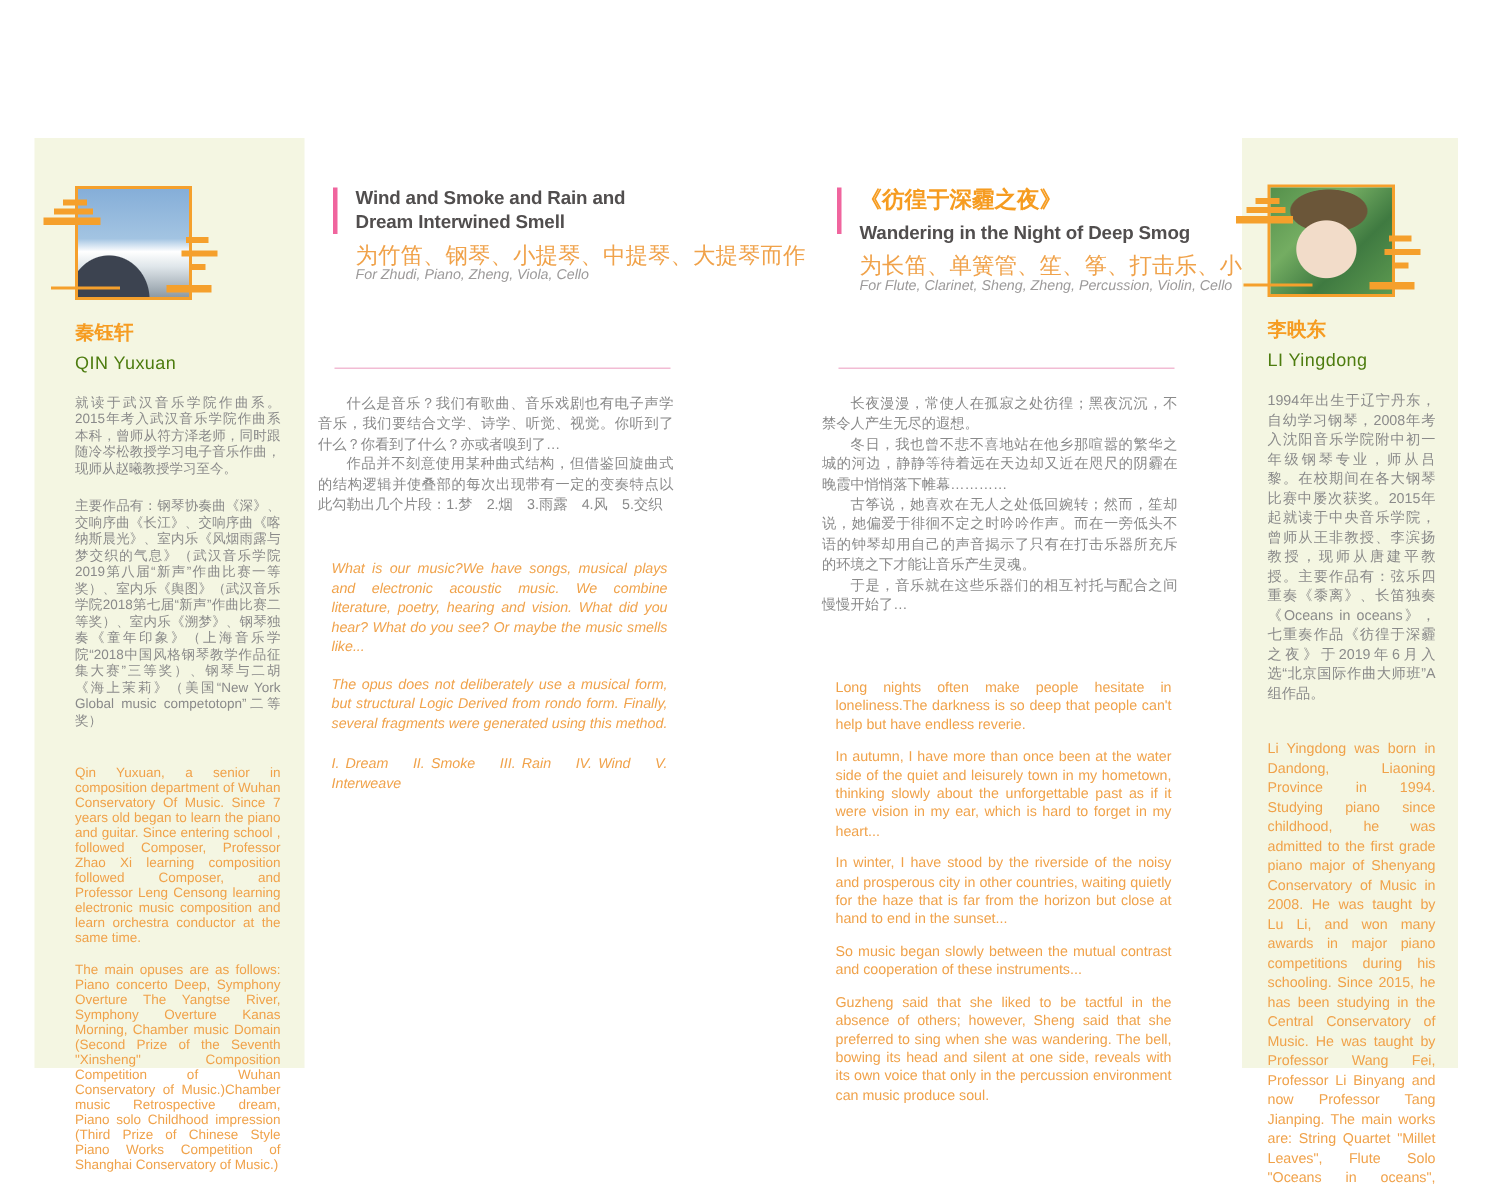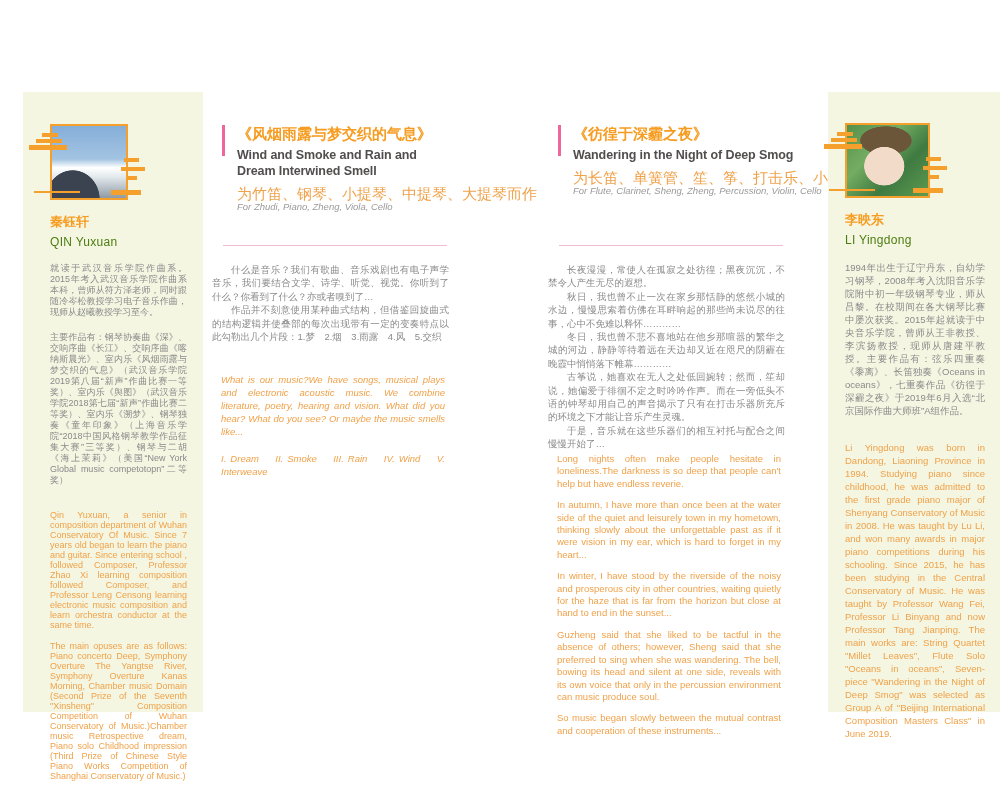--- a/index.html
+++ b/index.html
@@ -2,21 +2,21 @@
 <html><head>
 <meta charset="utf-8">
 <style>
   html,body{margin:0;padding:0;background:#ffffff;}
   .page{position:relative;width:1000px;height:791px;background:#ffffff;overflow:hidden;
         font-family:"Liberation Sans", sans-serif;}
 
   
   .panel{position:absolute;top:92px;height:620px;background:#F4F6E2;box-sizing:border-box;}
   .panel.left{left:3px;width:180px;padding:32px 16px 0 27px;margin-left:20px;}
-  .panel.right{left:828px;width:172px;padding:31px 15px 0 17px;}
+  .panel.right{left:828px;width:144px;padding:31px 15px 0 17px;}
 
   .photo-frame{position:relative;width:74px;height:72px;border:2px solid #F5A02C;box-sizing:content-box;}
   .panel.right .photo-frame{width:81px;height:71px;}
   .photo{width:100%;height:100%;}
   .photo.qin{background:
       radial-gradient(90% 100% at 28% 102%, #3c4350 40%, rgba(60,67,80,0) 41%),
       linear-gradient(180deg,#85aed8 0%,#a3c4e2 46%,#ffffff 58%,#dfe6ea 72%,#8e9aa4 100%);}
   .photo.li{background:
       radial-gradient(42% 46% at 46% 58%, #f2dcc9 58%, rgba(242,220,201,0) 60%),
       radial-gradient(60% 38% at 48% 22%, #6b5639 52%, rgba(107,86,57,0) 54%),
@@ -90,58 +90,57 @@
     <div class="name-en">QIN Yuxuan</div>
     <p class="bio-zh">就读于武汉音乐学院作曲系。2015年考入武汉音乐学院作曲系本科，曾师从符方泽老师，同时跟随冷岑松教授学习电子音乐作曲，现师从赵曦教授学习至今。</p>
     <p class="bio-zh">主要作品有：钢琴协奏曲《深》、交响序曲《长江》、交响序曲《喀纳斯晨光》、室内乐《风烟雨露与梦交织的气息》（武汉音乐学院2019第八届“新声”作曲比赛一等奖）、室内乐《舆图》（武汉音乐学院2018第七届“新声”作曲比赛二等奖）、室内乐《溯梦》、钢琴独奏《童年印象》（上海音乐学院“2018中国风格钢琴教学作品征集大赛”三等奖）、钢琴与二胡《海上茉莉》（美国“New York Global music competotopn”二等奖）</p>
     <p class="bio-en gap-top">Qin Yuxuan, a senior in composition department of Wuhan Conservatory Of Music. Since 7 years old began to learn the piano and guitar. Since entering school , followed Composer, Professor Zhao Xi learning composition followed Composer, and Professor Leng Censong learning electronic music composition and learn orchestra conductor at the same time.</p>
     <p class="bio-en">The main opuses are as follows: Piano concerto Deep, Symphony Overture The Yangtse River, Symphony Overture Kanas Morning, Chamber music Domain (Second Prize of the Seventh "Xinsheng" Composition Competition of Wuhan Conservatory of Music.)Chamber music Retrospective dream, Piano solo Childhood impression (Third Prize of Chinese Style Piano Works Competition of Shanghai Conservatory of Music.)</p>
   </aside>
 
   <section class="work" id="work1">
     <span class="accent-bar"></span>
     <header class="work-header">
-      <h1 class="title-zh">《风烟雨露与梦交织的气息》</h1>
       <h2 class="title-en">Wind and Smoke and Rain and Dream Interwined Smell</h2>
       <div class="inst-zh">为竹笛、钢琴、小提琴、中提琴、大提琴而作</div>
       <div class="inst-en">For Zhudi, Piano, Zheng, Viola, Cello</div>
     </header>
     <hr class="divider">
     <div class="zh-body">
       <p>什么是音乐？我们有歌曲、音乐戏剧也有电子声学音乐，我们要结合文学、诗学、听觉、视觉。你听到了什么？你看到了什么？亦或者嗅到了…</p>
       <p>作品并不刻意使用某种曲式结构，但借鉴回旋曲式的结构逻辑并使叠部的每次出现带有一定的变奏特点以此勾勒出几个片段：1.梦　2.烟　3.雨露　4.风　5.交织</p>
     </div>
     <div class="en-body">
       <p>What is our music?We have songs, musical plays and electronic acoustic music. We combine literature, poetry, hearing and vision. What did you hear? What do you see? Or maybe the music smells like...</p>
+      <p>The opus does not deliberately use a musical form, but structural Logic Derived from rondo form. Finally, several fragments were generated using this method.</p>
       <p class="movements">I. Dream    II. Smoke    III. Rain    IV. Wind    V. Interweave</p>
     </div>
   </section>
 
   <section class="work" id="work2">
     <span class="accent-bar"></span>
     <header class="work-header">
       <h1 class="title-zh">《彷徨于深霾之夜》</h1>
       <h2 class="title-en">Wandering in the Night of Deep Smog</h2>
       <div class="inst-zh">为长笛、单簧管、笙、筝、打击乐、小提琴、大提琴而作</div>
       <div class="inst-en">For Flute,  Clarinet, Sheng, Zheng, Percussion, Violin, Cello</div>
     </header>
     <hr class="divider">
     <div class="zh-body">
       <p>长夜漫漫，常使人在孤寂之处彷徨；黑夜沉沉，不禁令人产生无尽的遐想。</p>
-      <p>秋日，我也曾不止一次在家乡那恬静的悠然小城的水边，慢慢思索着仿佛在耳畔响起的那些尚未说尽的往事，心中不免难以释怀…………</p>
       <p>冬日，我也曾不悲不喜地站在他乡那喧嚣的繁华之城的河边，静静等待着远在天边却又近在咫尺的阴霾在晚霞中悄悄落下帷幕…………</p>
       <p>古筝说，她喜欢在无人之处低回婉转；然而，笙却说，她偏爱于徘徊不定之时吟吟作声。而在一旁低头不语的钟琴却用自己的声音揭示了只有在打击乐器所充斥的环境之下才能让音乐产生灵魂。</p>
       <p>于是，音乐就在这些乐器们的相互衬托与配合之间慢慢开始了…</p>
     </div>
     <div class="en-body">
       <p>Long nights often make people hesitate in loneliness.The darkness is so deep that people can't help but have endless reverie.</p>
       <p>In autumn, I have more than once been at the water side of the quiet and leisurely town in my hometown, thinking slowly about the unforgettable past as if it were vision in my ear, which is hard to forget in my heart...</p>
       <p>In winter, I have stood by the riverside of the noisy and prosperous city in other countries, waiting quietly for the haze that is far from the horizon but close at hand to end in the sunset...</p>
+      <p>So music began slowly between the mutual contrast and cooperation of these instruments...</p>
       <p>Guzheng said that she liked to be tactful in the absence of others; however, Sheng said that she preferred to sing when she was wandering. The bell, bowing its head and silent at one side, reveals with its own voice that only in the percussion environment can music produce soul.</p>
-      <p>So music began slowly between the mutual contrast and cooperation of these instruments...</p>
     </div>
   </section>
 
   <aside class="panel right">
     <div class="photo-frame">
       <div class="photo li"></div>
       <span class="deco d1"></span>
       <span class="deco d2"></span>
       <span class="deco d3"></span>
       <span class="deco d4"></span>

